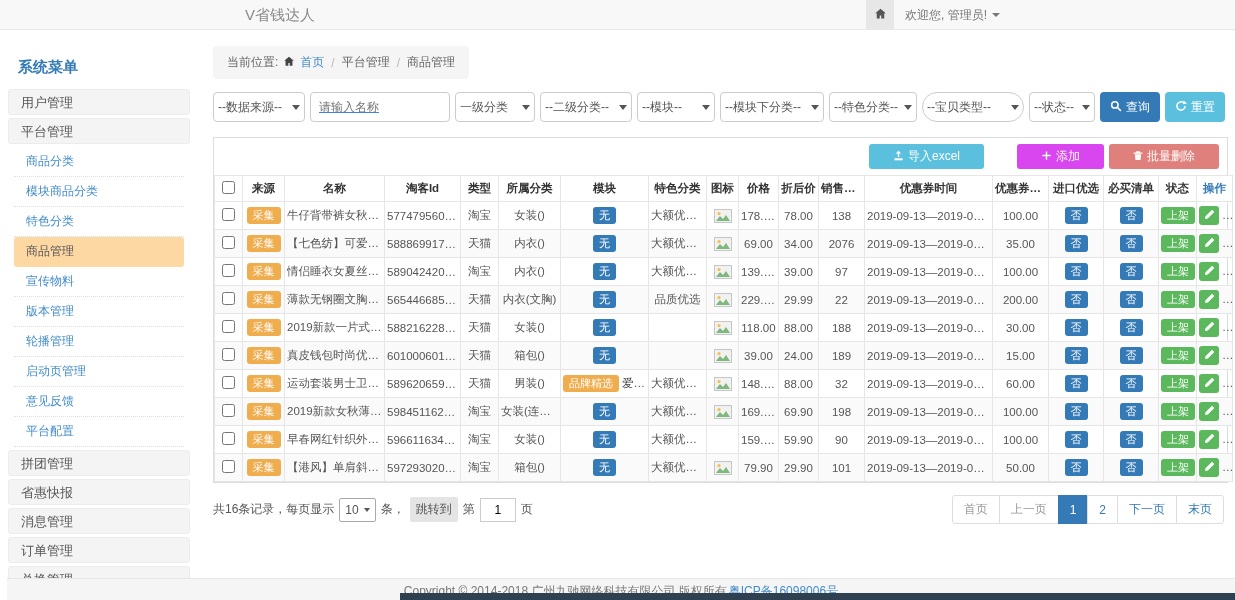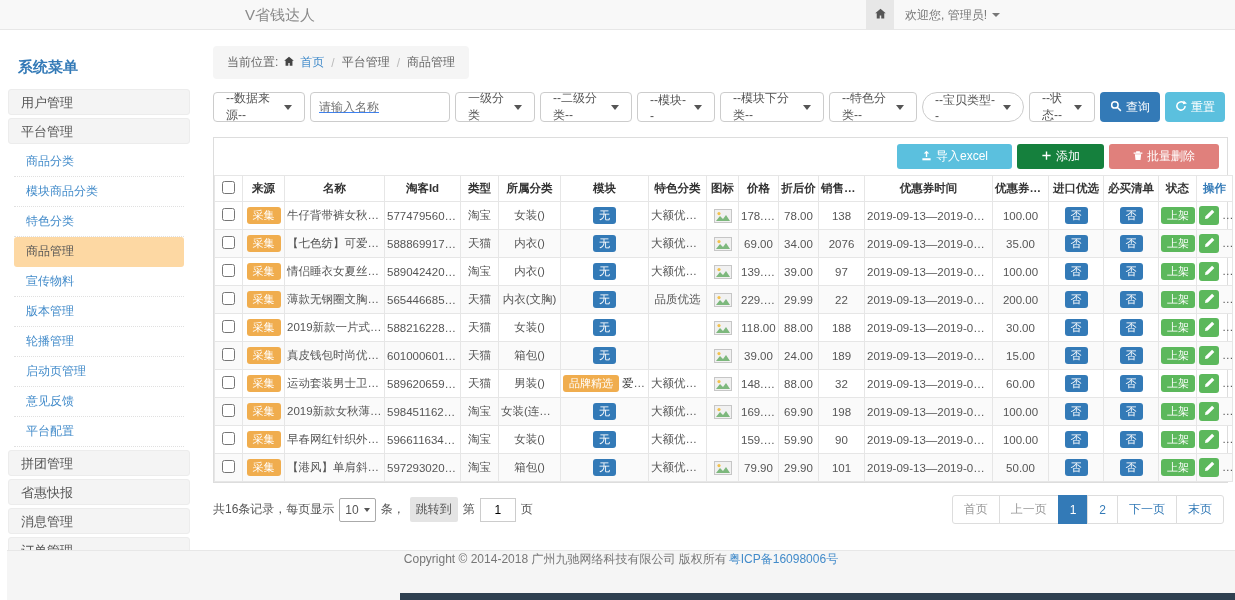--- a/index.html
+++ b/index.html
@@ -20,27 +20,27 @@
   .side-top { background:#f4f4f4; border:1px solid #ececec; border-radius:3px; padding:5px 12px; font-size:13px; color:#555; margin:3px 0; cursor:pointer; height:26px; line-height:16px; }
   .side-sub { padding:0 6px; margin-bottom:2px; }
   .side-sub-item { display:block; padding:6px 2px 6px 12px; font-size:12px; color:#428bca; border-bottom:1px dotted #e0e0e0; cursor:pointer; }
   .side-sub-item.active { background:#fdd8a3; border-radius:3px; color:#555; border-bottom:1px dotted transparent; }
   
   .main { position:absolute; left:213px; top:38px; width:1015px; }
   .breadcrumb { display:inline-flex; align-items:center; gap:5px; background:#f5f5f5; border-radius:4px; padding:8px 14px; font-size:12px; color:#666; margin-top:8px; }
   .breadcrumb .sep { color:#bbb; padding:0 2px; }
   .breadcrumb .link { color:#428bca; cursor:pointer; }
   .filters { display:flex; gap:5px; margin-top:13px; align-items:center; }
-  .sel { height:30px; border:1px solid #ccc; border-radius:4px; background:#fff; display:flex; align-items:center; justify-content:space-between; padding:0 12px; font-size:12px; color:#555; cursor:pointer; flex:none; }
+  .sel { height:30px; border:1px solid #ccc; border-radius:4px; background:#fff; display:flex; align-items:center; justify-content:space-between; padding:0 4px; font-size:12px; color:#555; cursor:pointer; flex:none; }
   .sel .caret { width:0; height:0; border-left:4px solid transparent; border-right:4px solid transparent; border-top:5px solid #555; margin-left:6px; }
   .txt-input { height:30px; border:1px solid #ccc; border-radius:4px; padding:0 8px; font-size:12px; width:140px; color:#3b82f6; outline:none;text-decoration:underline; }
   .btn { height:30px; border-radius:4px; border:none; color:#fff; font-size:12px; display:inline-flex; align-items:center; gap:4px; padding:0 10px; cursor:pointer; flex:none; }
   .btn-primary { background:#337ab7; }
   .btn-info { background:#5bc0de; }
-  .btn-success { background:#15803d; }
+  .btn-success { background:#d946ef;margin-left:28px; }
   .btn-danger-light { background:#e0807c; }
   .btn-sm { height:25px; padding:0 24px; border-radius:3px; }
   
   .panel { border:1px solid #ddd; margin-top:15px; background:#fff; }
   .toolbar { display:flex; justify-content:flex-end; gap:5px; padding:6px 8px; }
   table { width:100%; border-collapse:collapse; table-layout:fixed; font-size:11.5px; color:#555; }
   th, td { border:1px solid #e6e6e6; text-align:center; padding:4px 2px; height:26px; overflow:hidden; white-space:nowrap; text-overflow:ellipsis; }
   th { color:#333; font-weight:bold; background:#fff; }
   th.op-head { color:#337ab7; }
   tbody tr:nth-child(even) { background:#fafafa; }
@@ -60,21 +60,21 @@
   .page-size .caret { width:0; height:0; border-left:3px solid transparent; border-right:3px solid transparent; border-top:4px solid #555; }
   .jump-chip { background:#e4e4e4; padding:4px 6px; border-radius:2px; cursor:pointer; }
   .page-input { width:36px; height:24px; border:1px solid #ccc; text-align:center; font-size:12px; outline:none; }
   .pager { display:flex; margin-right:4px; }
   .pager-btn { border:1px solid #ddd; padding:5px 11px; font-size:12px; color:#337ab7; background:#fff; margin-left:-1px; cursor:pointer; }
   .pager-btn:first-child { border-radius:3px 0 0 3px; }
   .pager-btn:last-child { border-radius:0 3px 3px 0; }
   .pager-btn.disabled { color:#999; cursor:default; }
   .pager-btn.active { background:#337ab7; color:#fff; border-color:#337ab7; }
   
-  .footer { position:absolute; left:7px; right:0; bottom:0; height:50px; background:#f5f5f5; border-top:1px solid #e7e7e7; display:flex; align-items:flex-start; justify-content:center; font-size:12px; color:#777; gap:2px; }
+  .footer { position:absolute; left:7px; right:0; bottom:0; height:22px; background:#f5f5f5; border-top:1px solid #e7e7e7; display:flex; align-items:flex-end; justify-content:center; font-size:12px; color:#777; gap:2px; }
   .footer .link { color:#428bca; cursor:pointer; }
   .bottom-bar { position:absolute; left:400px; right:0; bottom:0; height:7px; background:#2f4050; }
 </style>
 </head>
 <body>
 
 <div class="topbar">
   <span class="brand">V省钱达人</span>
   <span class="home-box">
     <span>

